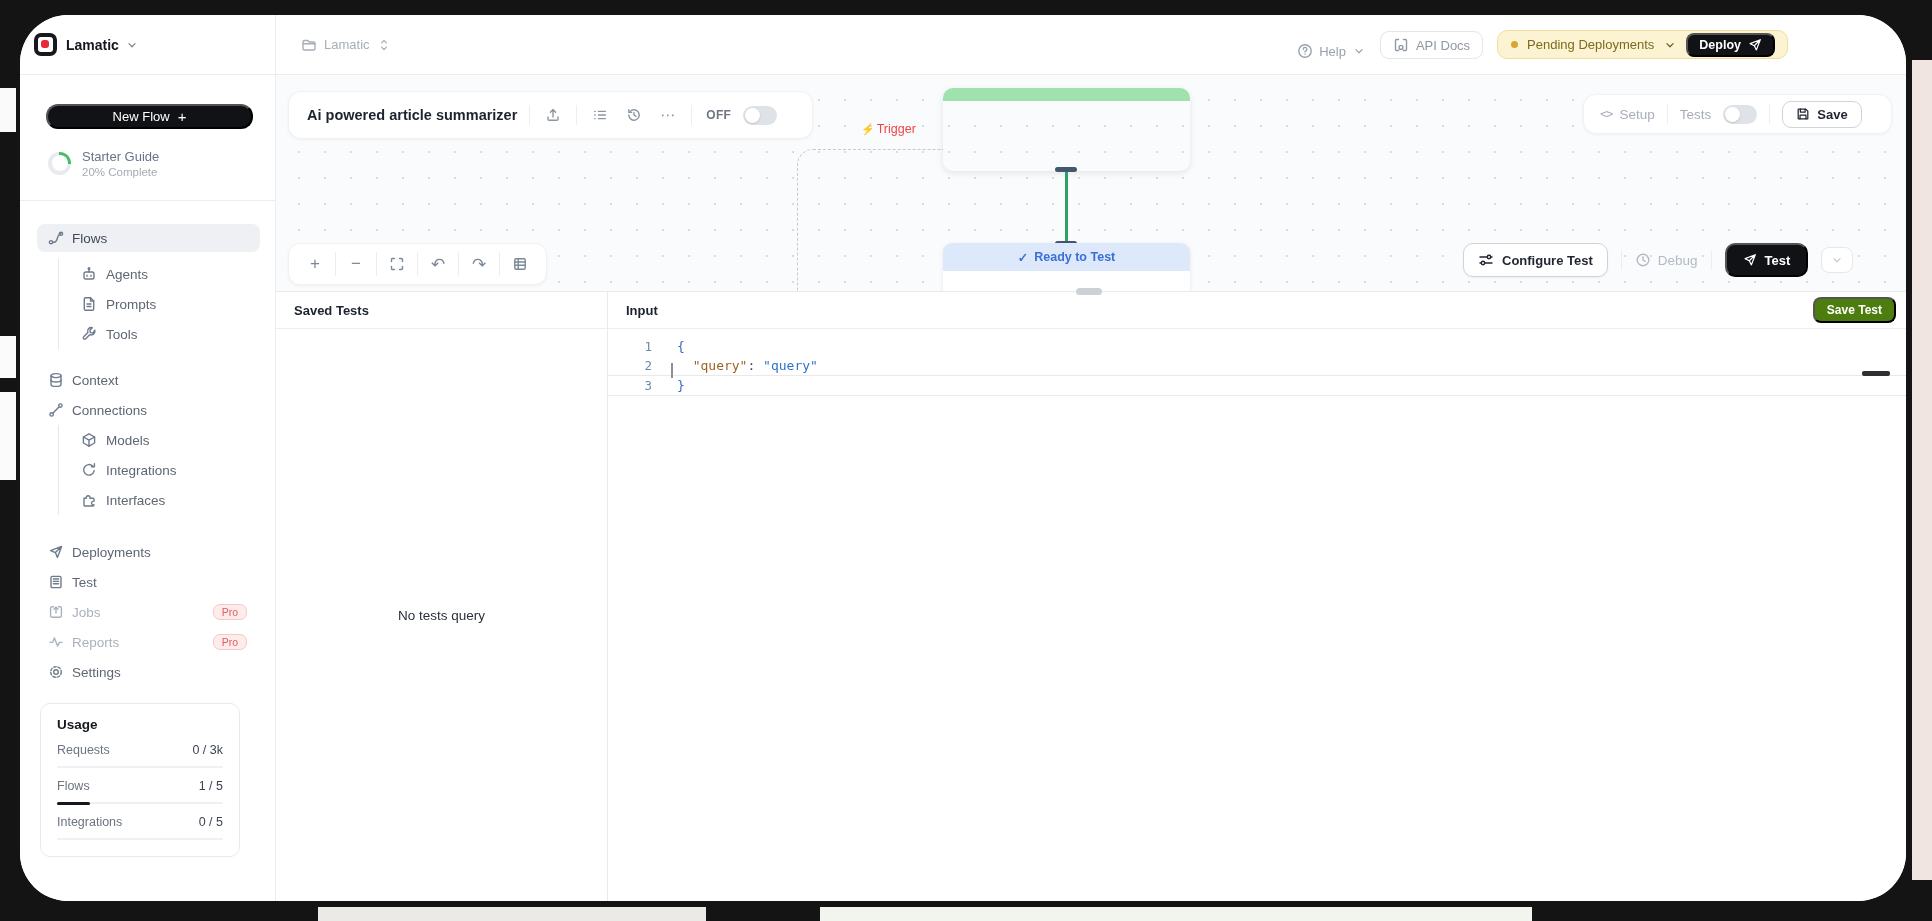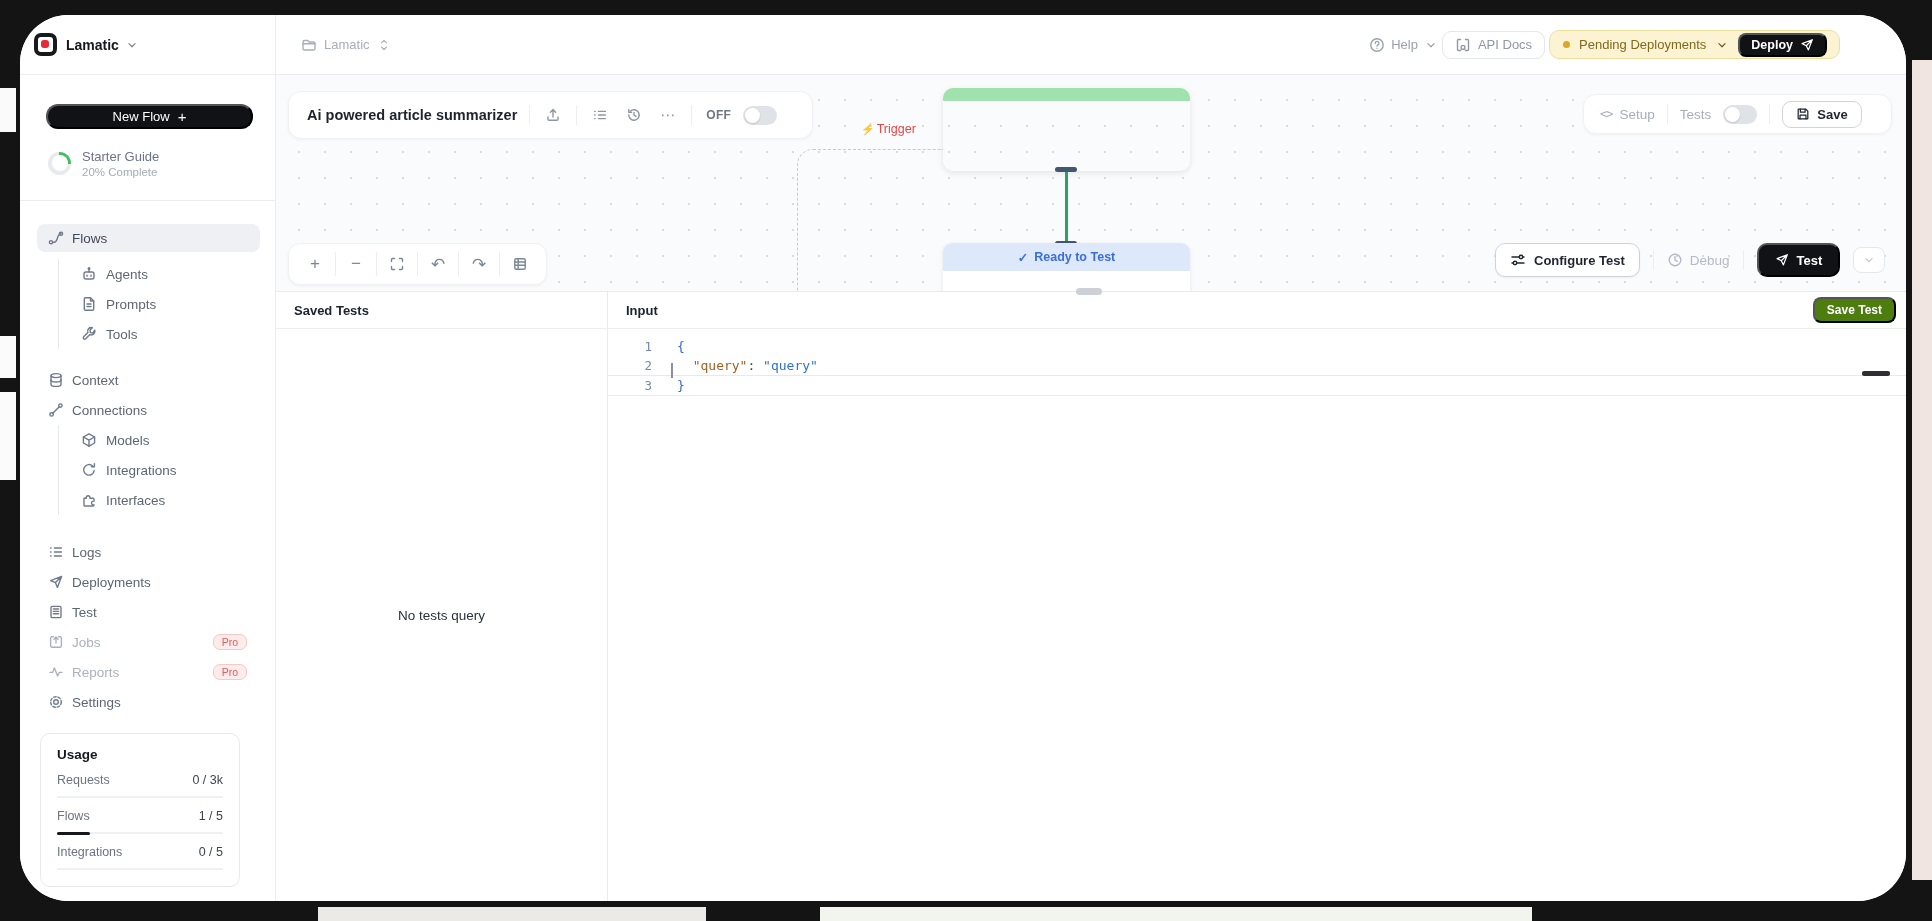--- a/index.html
+++ b/index.html
@@ -13,21 +13,21 @@
   .window { position:absolute; left:20px; top:15px; width:1886px; height:886px;
     background:#ffffff; border-radius:48px; overflow:hidden; display:flex; flex-direction:column; }
 
   
   .topbar { height:60px; border-bottom:1px solid #ececf0; display:flex; align-items:center; flex-shrink:0; background:#fff; }
   .brand { width:256px; flex-shrink:0; height:100%; display:flex; align-items:center; padding-left:14px; border-right:1px solid #ececf0; }
   .logo { width:23px; height:23px; border:4.5px solid #17191d; border-radius:7px; background:#fff; position:relative; }
   .logo i { position:absolute; width:8px; height:8px; background:#e8293a; border-radius:3px; left:3px; top:3px; }
   .brand-name { font-size:14px; font-weight:700; color:#15181e; margin-left:9px; }
   .crumb { display:flex; align-items:center; gap:7px; color:#a7aeb8; font-size:13px; margin-left:25px; }
-  .tb-right { margin-left:auto; margin-right:66px; display:flex; align-items:center; gap:4px; }
+  .tb-right { margin-left:auto; margin-right:118px; display:flex; align-items:flex-end; gap:14px; }
   .help { display:flex; align-items:center; gap:6px; color:#99a2ac; font-size:13px; }
   .btn-outline { display:flex; align-items:center; gap:7px; height:28px; padding:0 12px; border:1px solid #e3e6ea; border-radius:9px; color:#8f98a3; font-size:13px; background:#fff; }
   .pending-pill { display:flex; align-items:center; gap:9px; height:29px; padding:0 12px 0 13px; background:#fcf3d2; border:1px solid #efdf9e; border-radius:10px; }
   .pending-dot { width:7px; height:7px; border-radius:50%; background:#d9a72c; }
   .pending-label { font-size:13px; color:#7e6a1e; font-weight:500; }
   .deploy-btn { display:flex; align-items:center; gap:7px; height:24px; padding:0 11px; background:#101216; color:#fff; border-radius:8px; font-size:12.5px; font-weight:600; }
 
   .icon { display:inline-flex; flex-shrink:0; }
   svg.i { width:16px; height:16px; fill:none; stroke:currentColor; stroke-width:1.4; stroke-linecap:round; stroke-linejoin:round; }
   svg.i14 { width:14px; height:14px; }
@@ -98,21 +98,21 @@
   .ready-node { position:absolute; left:667px; top:168px; width:247px; height:60px; border-radius:9px 9px 0 0; overflow:hidden; box-shadow:0 1px 4px rgba(25,30,40,0.08); }
   .ready-bar { height:28px; background:#dde9fb; color:#3a6fd8; font-size:12.5px; font-weight:600; display:flex; align-items:center; justify-content:center; gap:6px; }
   .ready-body { height:32px; background:#fff; }
 
   
   .canvas-tools { left:12px; top:168px; height:42px; padding:0 6px; border-radius:12px; }
   .ct-btn { width:40px; height:26px; display:flex; align-items:center; justify-content:center; color:#7c8796; font-size:17px; }
   .ct-div { width:1px; height:24px; background:#f3eaea; }
 
   
-  .test-bar { position:absolute; left:1219px; top:168px; display:flex; align-items:center; gap:13px; }
+  .test-bar { position:absolute; left:1187px; top:168px; display:flex; align-items:center; gap:13px; }
   .cfg-test { display:flex; align-items:center; gap:8px; height:34px; padding:0 14px; background:#fff; border:1px solid #cfd3d9; border-radius:10px; font-size:13px; font-weight:600; color:#1f2430; box-shadow:0 1px 2px rgba(25,30,40,0.06); }
   .debug { display:flex; align-items:center; gap:7px; color:#b3bac4; font-size:13.5px; }
   .test-btn { display:flex; align-items:center; gap:8px; height:34px; padding:0 16px; background:#101216; border-radius:10px; color:#fff; font-size:13px; font-weight:600; }
   .more-btn { width:32px; height:26px; border:1px solid #e4e7eb; border-radius:8px; background:#fff; display:flex; align-items:center; justify-content:center; color:#c4cad2; }
 
   
   .bottom { position:absolute; left:0; right:0; top:216px; bottom:0; background:#fff; border-top:1px solid #e8eaed; display:flex; }
   .drag-pill { position:absolute; left:800px; top:-4px; width:26px; height:7px; background:#ccd1d7; border-radius:4px; z-index:3; }
   .bp-left { width:332px; flex-shrink:0; border-right:1px solid #e8eaed; display:flex; flex-direction:column; }
   .bp-head { height:37px; border-bottom:1px solid #eceef0; display:flex; align-items:center; padding-left:18px; font-size:13px; font-weight:700; color:#1c222e; flex-shrink:0; position:relative; }
@@ -326,29 +326,20 @@
                 </svg>
             </span>
             <span>Interfaces</span>
           </div>
         </div>
 
         <div class="gap22"></div>
         <div class="nav-row">
           <span class="icon">
             <svg class="i" viewBox="0 0 16 16">
-                <path d="M6.4 4h7M6.4 8h7M6.4 12h7"></path>
-                <path d="M2.6 4h.9M2.6 8h.9M2.6 12h.9" stroke-dasharray="0.5 1.6"></path>
-              </svg>
-          </span>
-          <span>Logs</span>
-        </div>
-        <div class="nav-row">
-          <span class="icon">
-            <svg class="i" viewBox="0 0 16 16">
                 <path d="M13.6 2.4 7.4 8.6M13.6 2.4 9.4 13.4 7.4 8.6 2.6 6.6z"></path>
               </svg>
           </span>
           <span>Deployments</span>
         </div>
         <div class="nav-row">
           <span class="icon">
             <svg class="i" viewBox="0 0 16 16">
                 <rect x="3" y="2.4" width="10" height="11.2" rx="1.2"></rect>
                 <path d="M5.4 5h5.2M5.4 7.4h5.2M5.4 9.8h5.2"></path>

